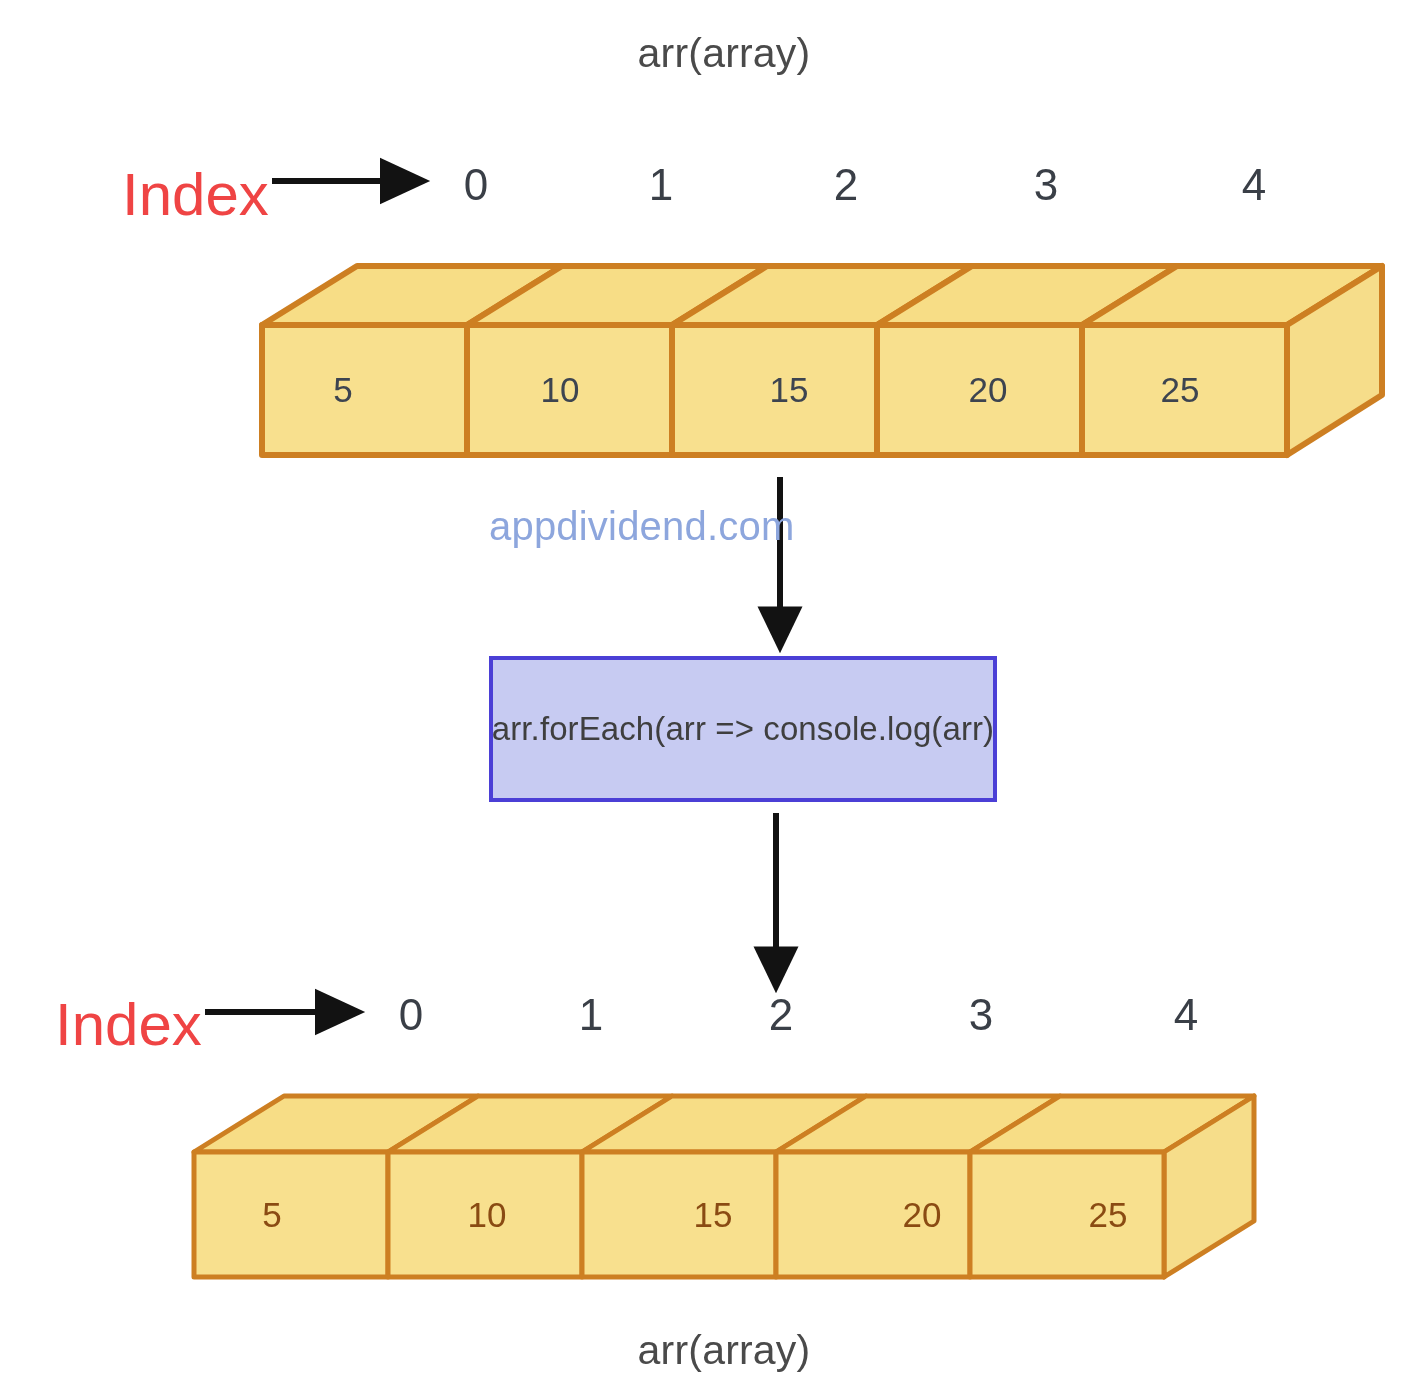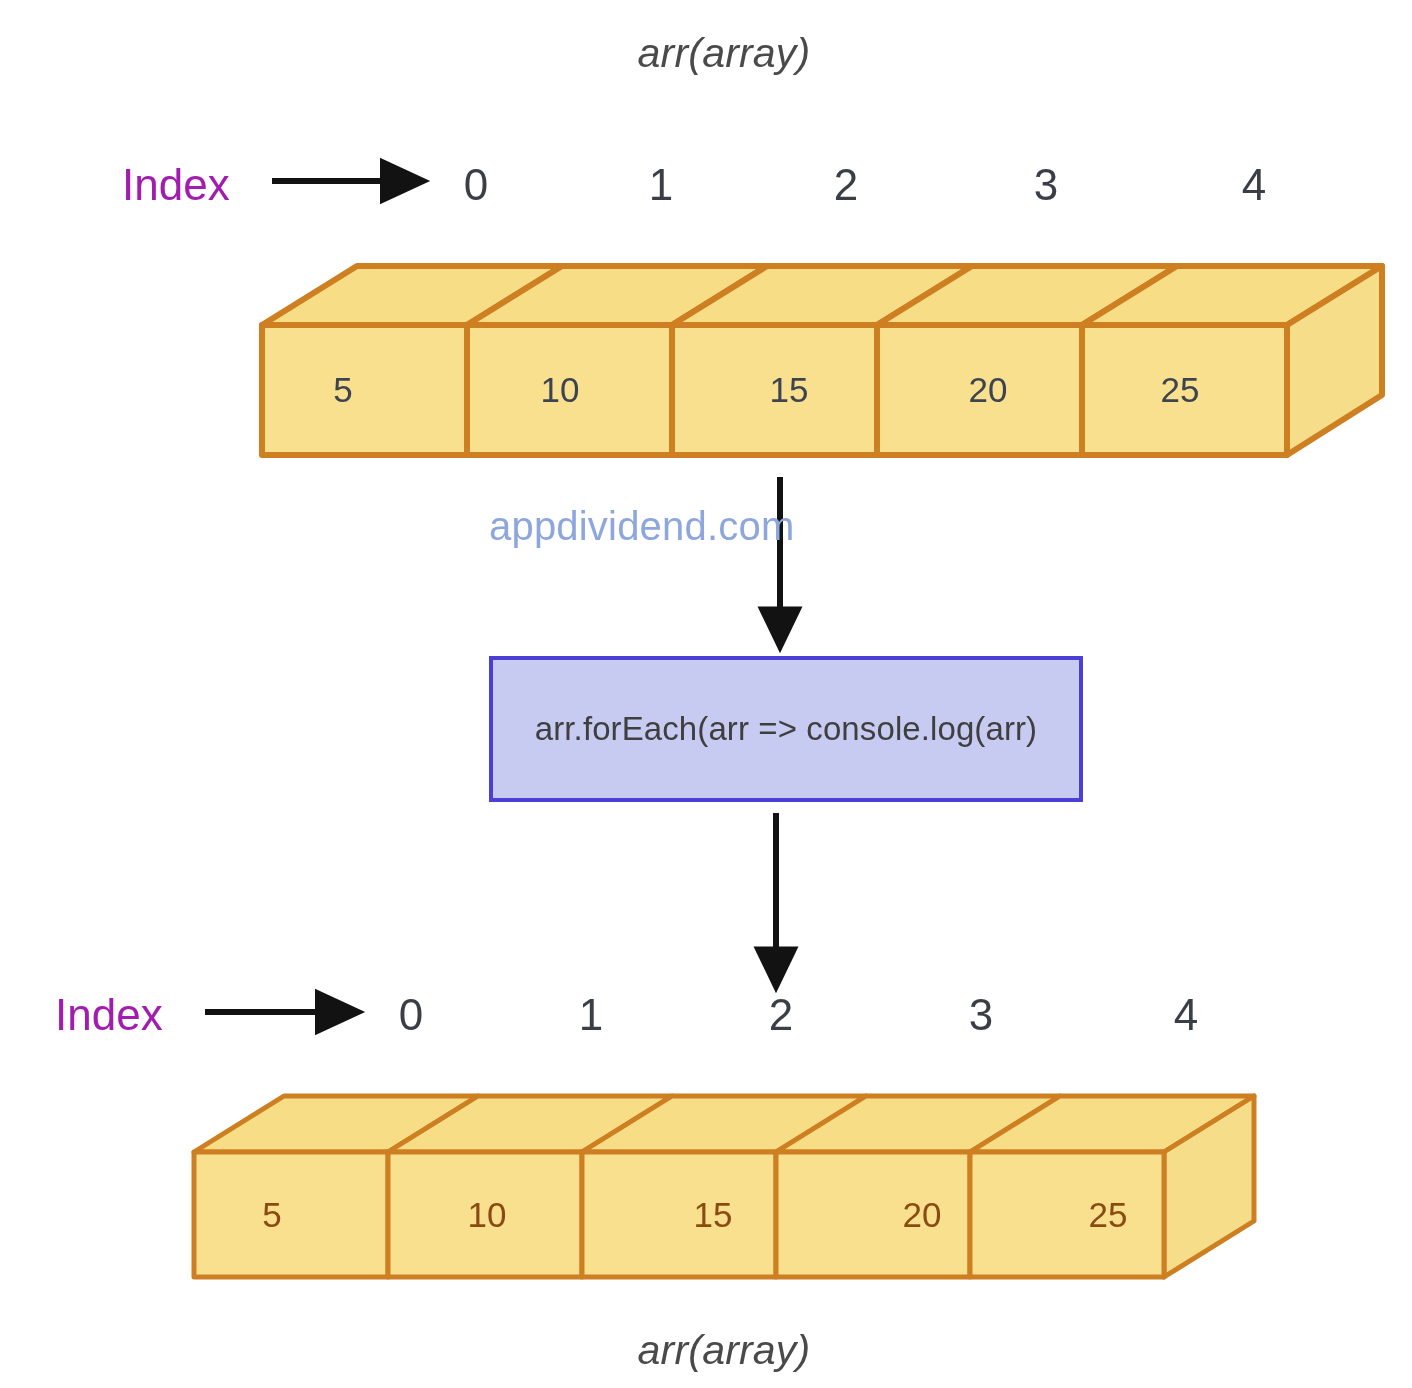--- a/index.html
+++ b/index.html
@@ -20,25 +20,24 @@
     overflow: hidden;
   }
   .abs { position: absolute; }
 
   
   .title-label {
     font-size: 41px;
     color: #4a4a4a;
     letter-spacing: 0.2px;
     white-space: nowrap;
-    font-style: italic;
   }
   .index-word {
-    font-size: 44px;
-    color: #a21caf;
+    font-size: 60px;
+    color: #ef4444;
     white-space: nowrap;
   }
   .index-num {
     font-size: 44px;
     color: #3a3f47;
     text-align: center;
     white-space: nowrap;
   }
   .watermark {
     font-size: 40px;
@@ -140,21 +139,21 @@
   </svg>
 
   <div class="cell-val top-style" style="left:343px; top:390px;">5</div>
   <div class="cell-val top-style" style="left:560px; top:390px;">10</div>
   <div class="cell-val top-style" style="left:789px; top:390px;">15</div>
   <div class="cell-val top-style" style="left:988px; top:390px;">20</div>
   <div class="cell-val top-style" style="left:1180px; top:390px;">25</div>
 
   <div class="abs watermark" style="left:489px; top:504px;">appdividend.com</div>
 
-  <div class="code-box" style="left:489px; top:656px; width:594px; height:146px;">
+  <div class="code-box" style="left:489px; top:656px; width:508px; height:146px;">
     <span class="code-text">arr.forEach(arr =&gt; console.log(arr)</span>
   </div>
 
   <div class="abs index-word" style="left:55px; top:990px;">Index</div>
 
   <div class="abs index-num" style="left:375px; top:990px; width:72px;">0</div>
   <div class="abs index-num" style="left:555px; top:990px; width:72px;">1</div>
   <div class="abs index-num" style="left:745px; top:990px; width:72px;">2</div>
   <div class="abs index-num" style="left:945px; top:990px; width:72px;">3</div>
   <div class="abs index-num" style="left:1150px; top:990px; width:72px;">4</div>

